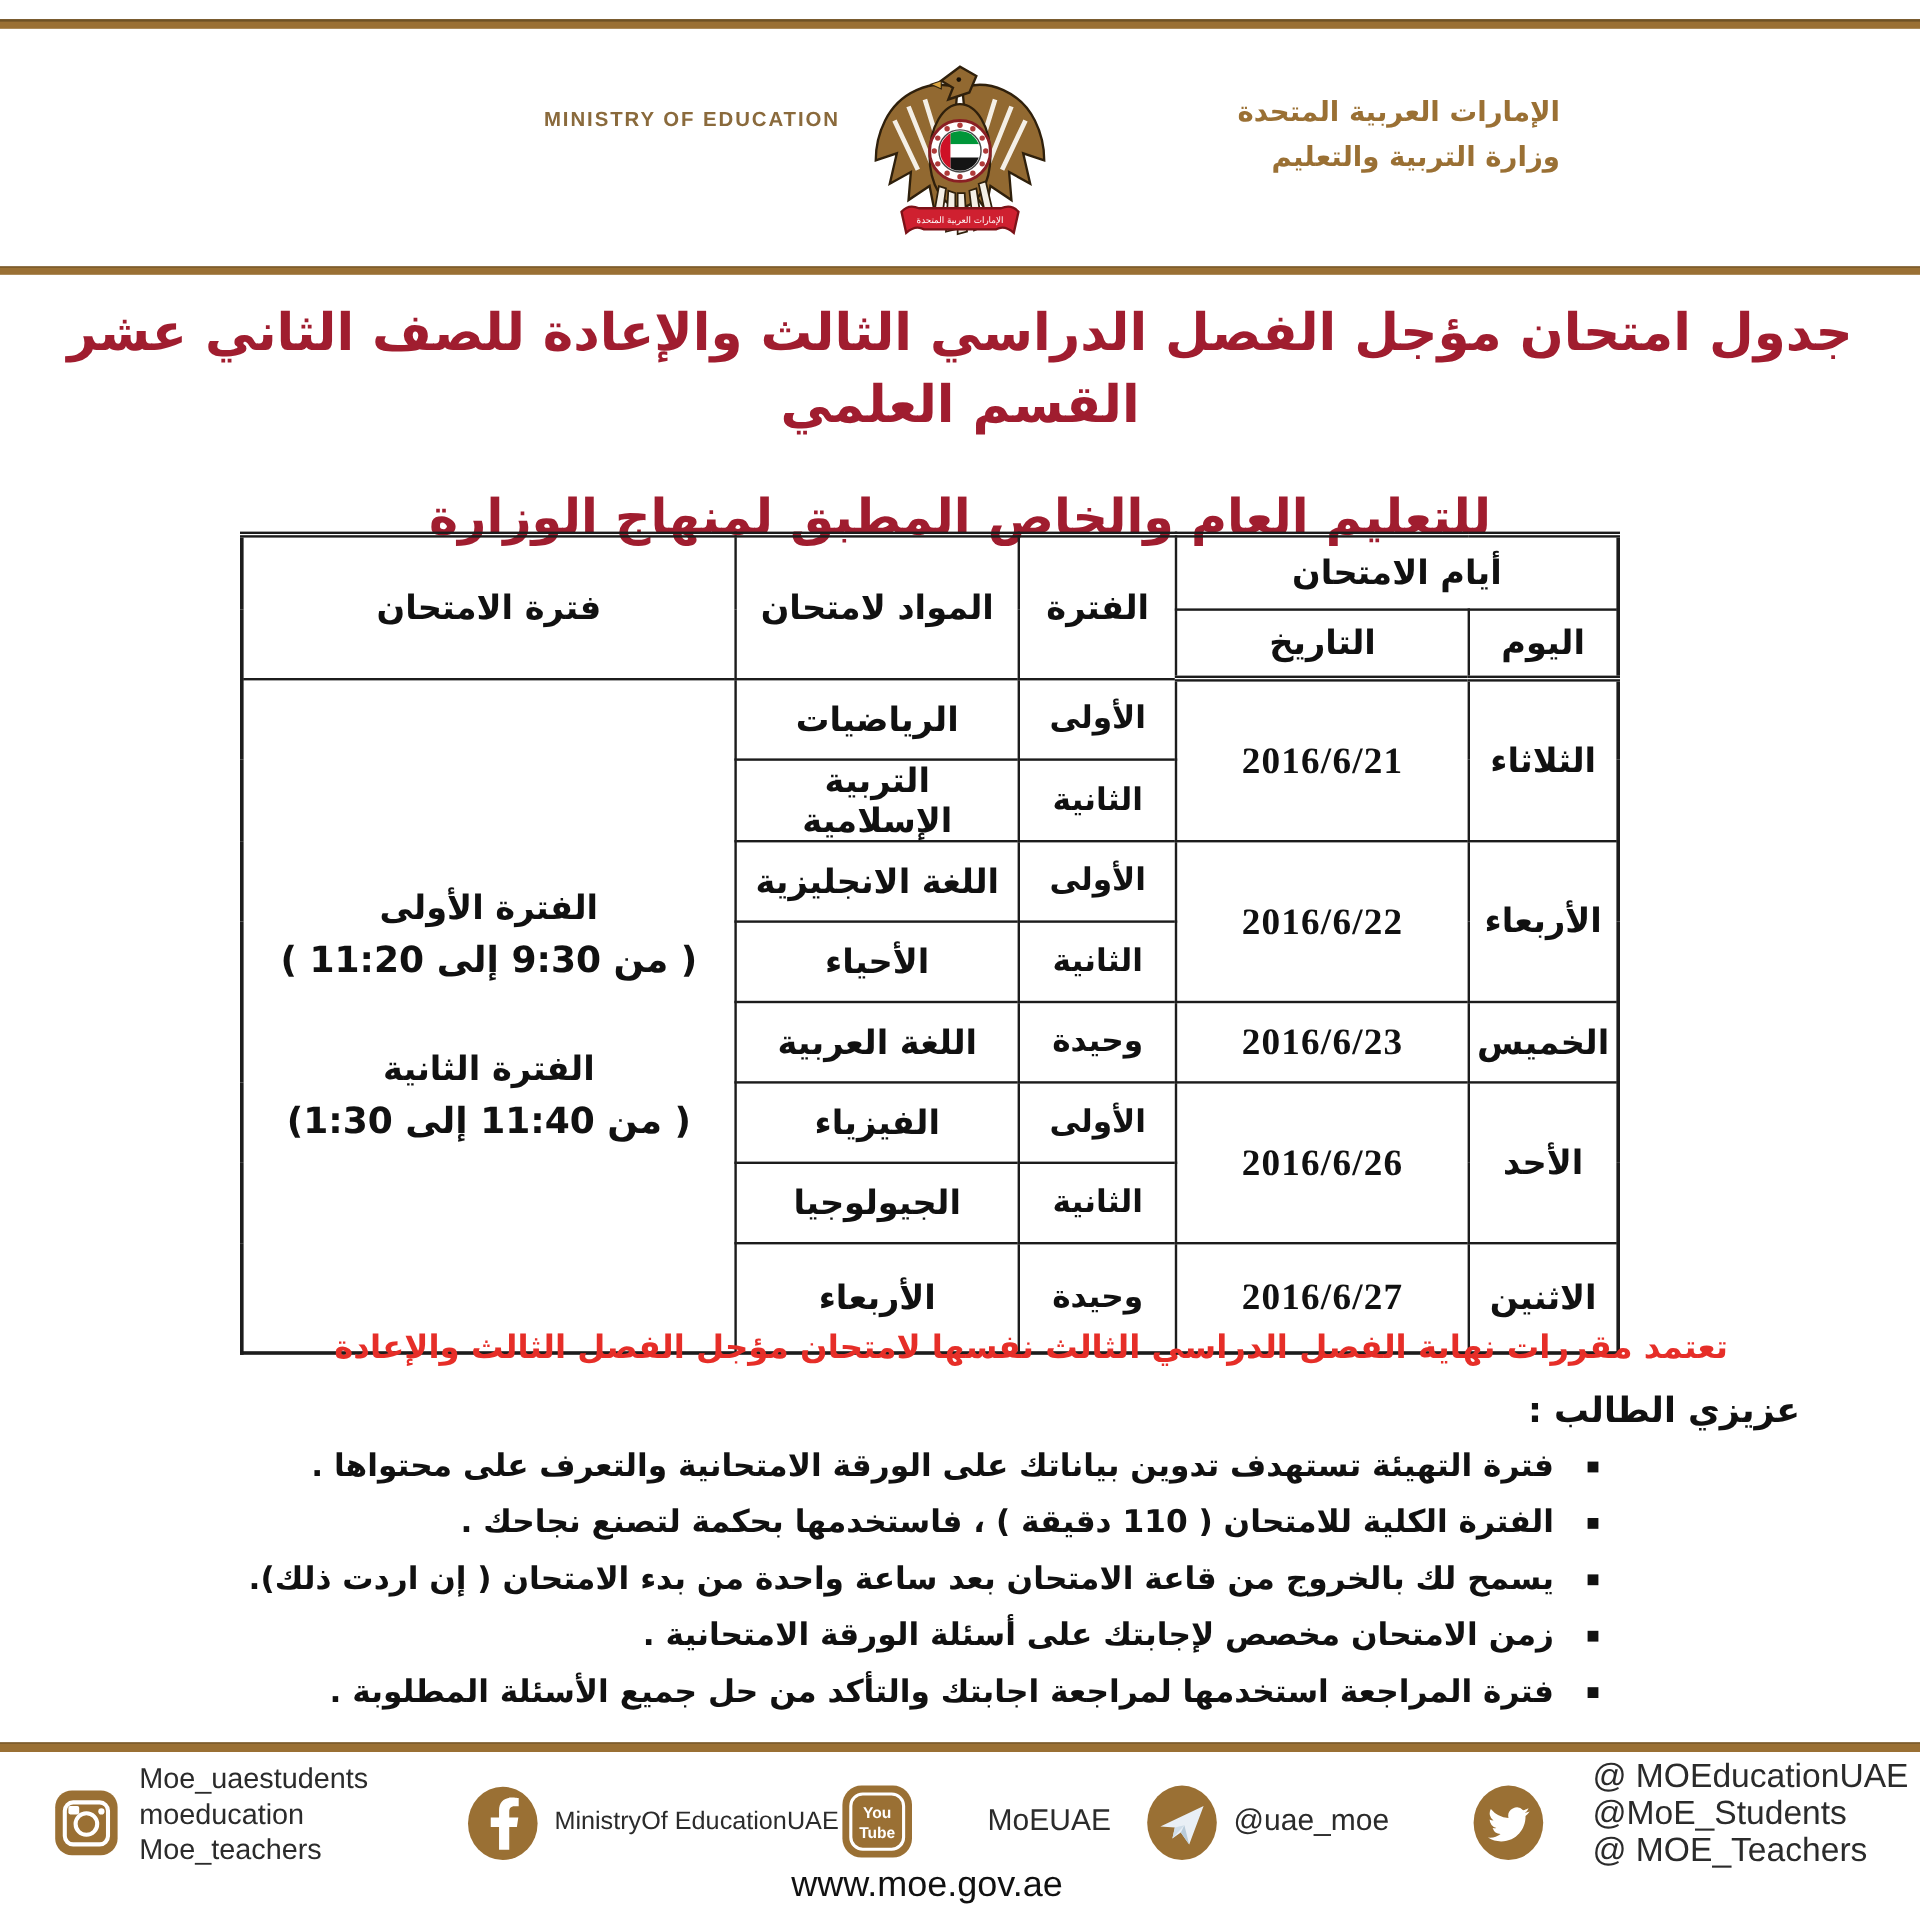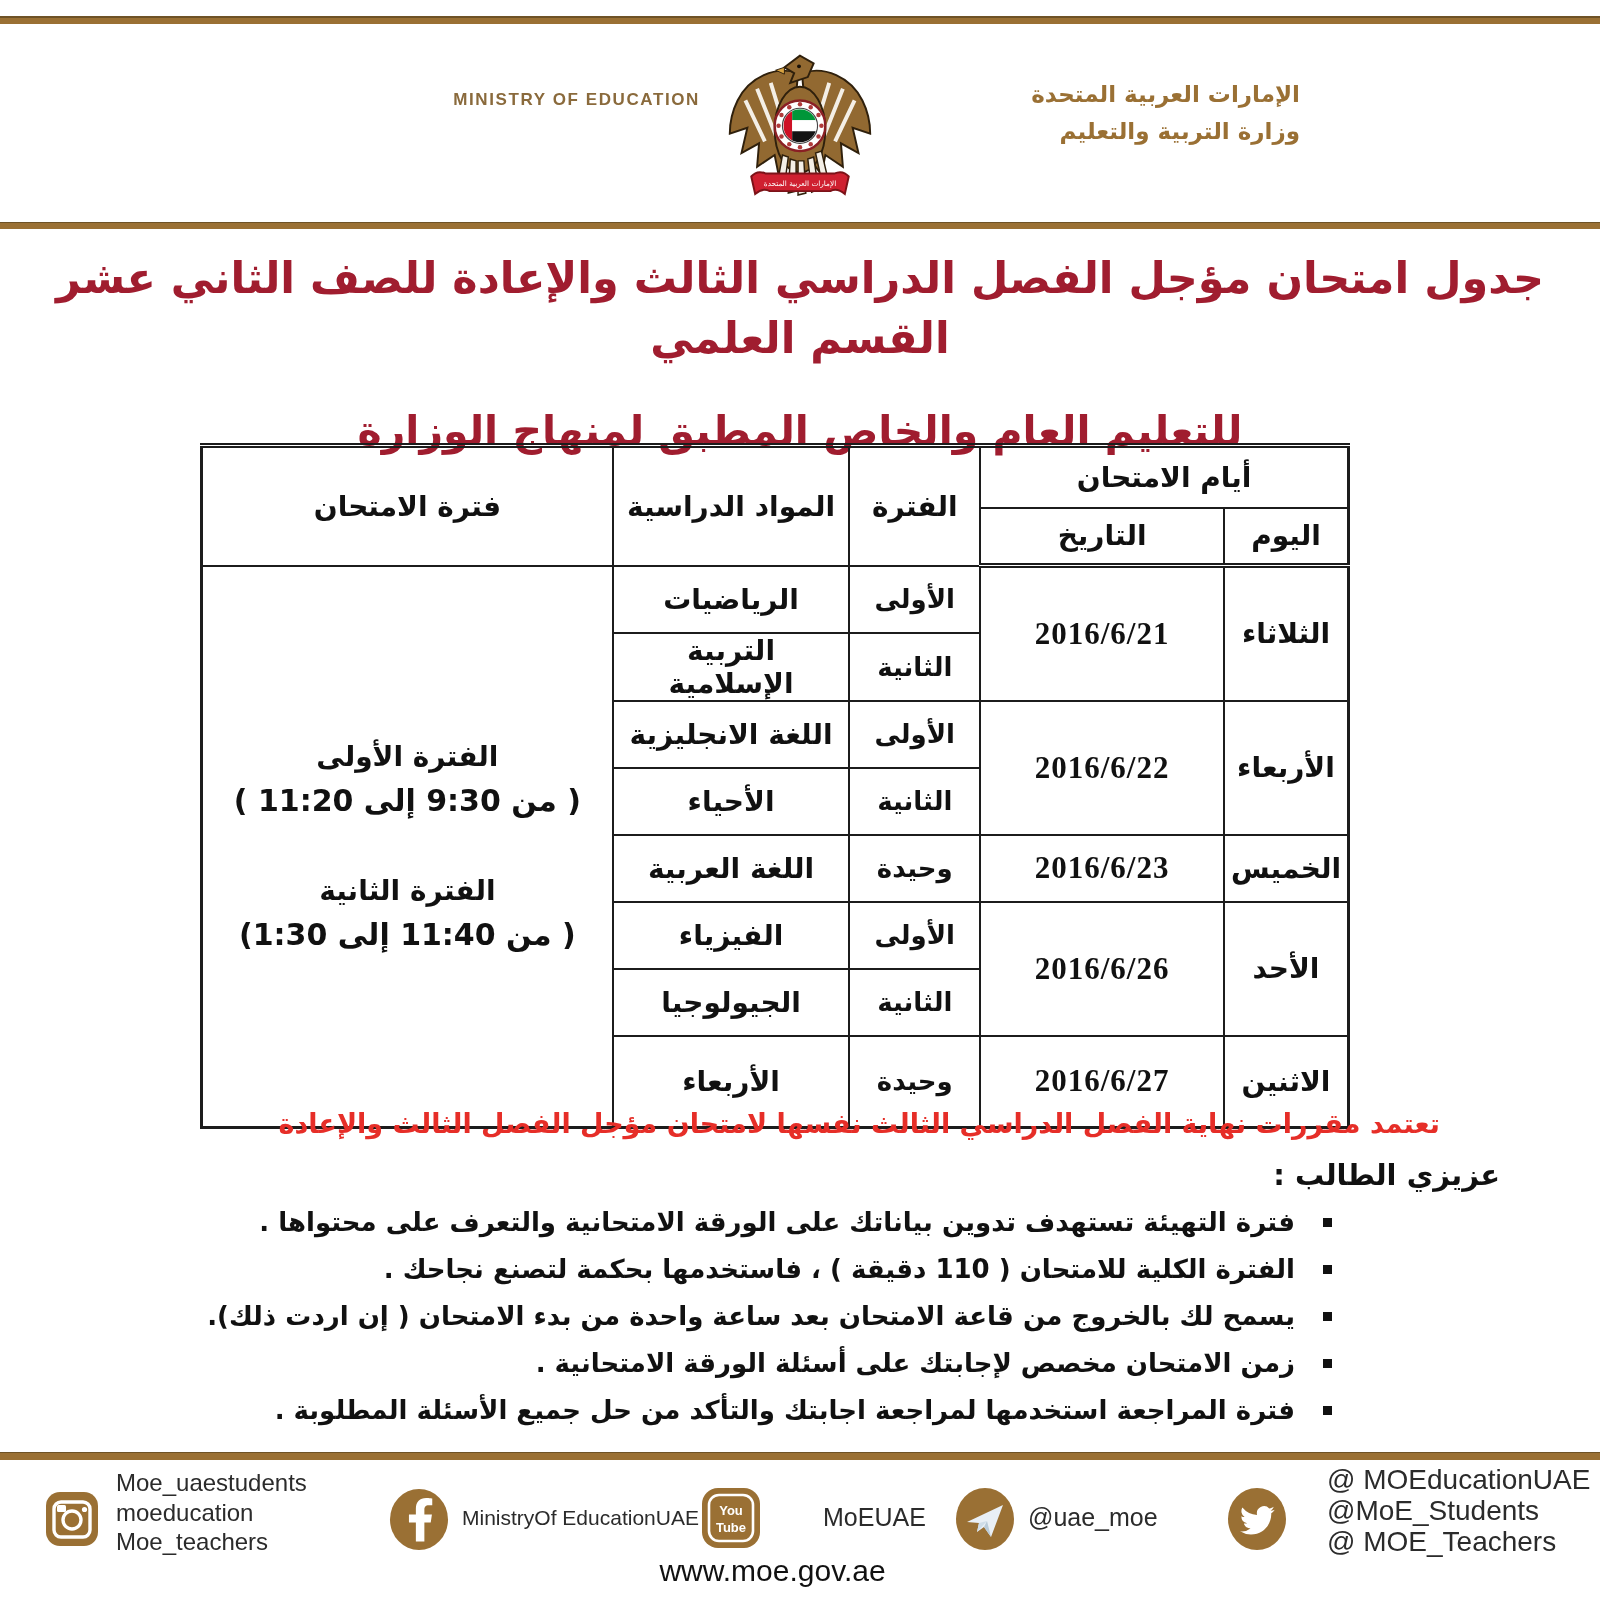--- a/index.html
+++ b/index.html
@@ -171,21 +171,21 @@
       <col style="width:95px">
         <col style="width:250px">
         <col style="width:133px">
       <col style="width:242px">
         <col style="width:430px">
     </colgroup>
     <thead>
       <tr class="hr1">
         <th class="h" colspan="2">أيام الامتحان</th>
         <th class="h" rowspan="2">الفترة</th>
-        <th class="h" rowspan="2">المواد الدراسية</th>
+        <th class="h" rowspan="2">المواد لامتحان</th>
         <th class="h" rowspan="2">فترة الامتحان</th>
       </tr>
       <tr class="hr2">
         <th class="h">اليوم</th>
         <th class="h">التاريخ</th>
       </tr>
     </thead>
     <tbody>
       <tr class="br">
         <td class="day" rowspan="2">الثلاثاء</td>

